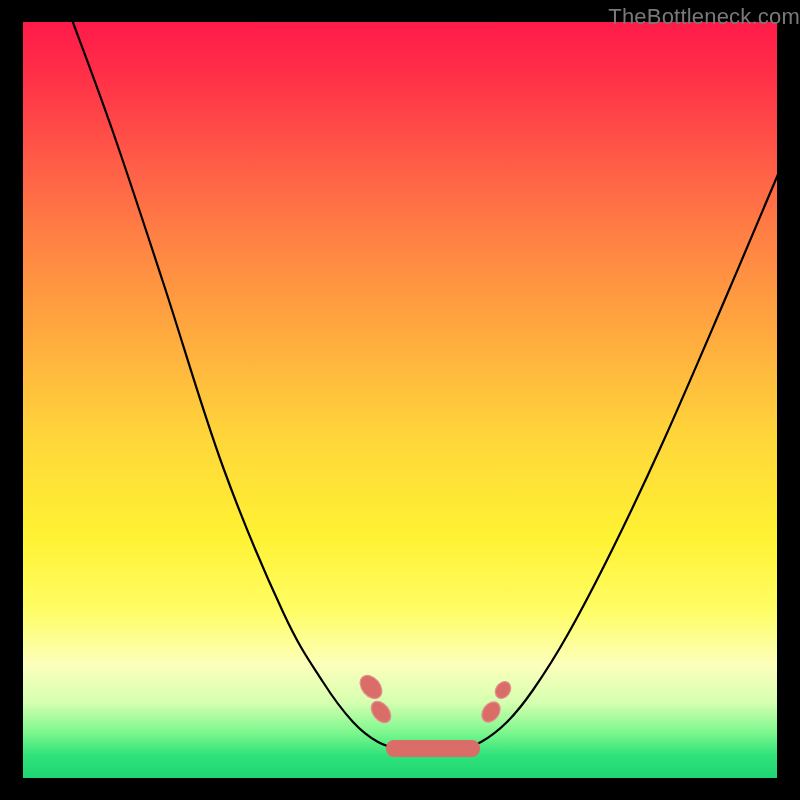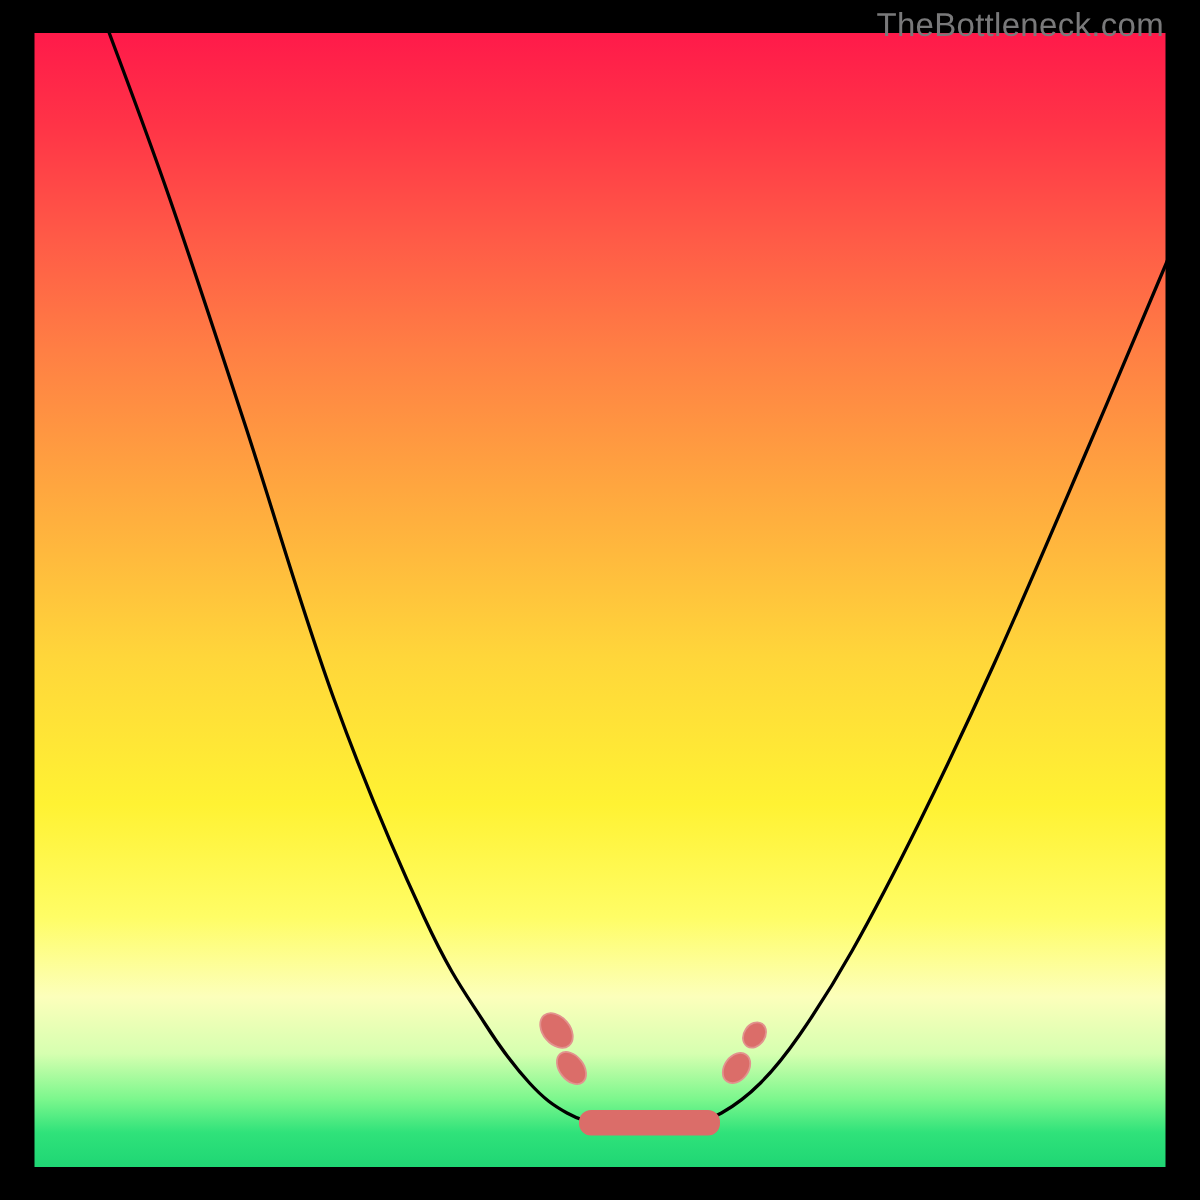--- a/index.html
+++ b/index.html
@@ -28,21 +28,21 @@
       #fcffbb 85%,
       #d6ffb0 90%,
       #7cf78d 94%,
       #2fe27a 97%,
       #1fd674 100%
     );
   }
   .watermark {
     position: absolute;
     top: 4px;
-    right: 24px;
+    right: 0;
     font-family: Arial, Helvetica, sans-serif;
     font-size: 22px;
     font-weight: 540;
     color: #79797a;
     letter-spacing: 0.2px;
   }
   svg.plot {
     position: absolute;
     left: 0;
     top: 0;

